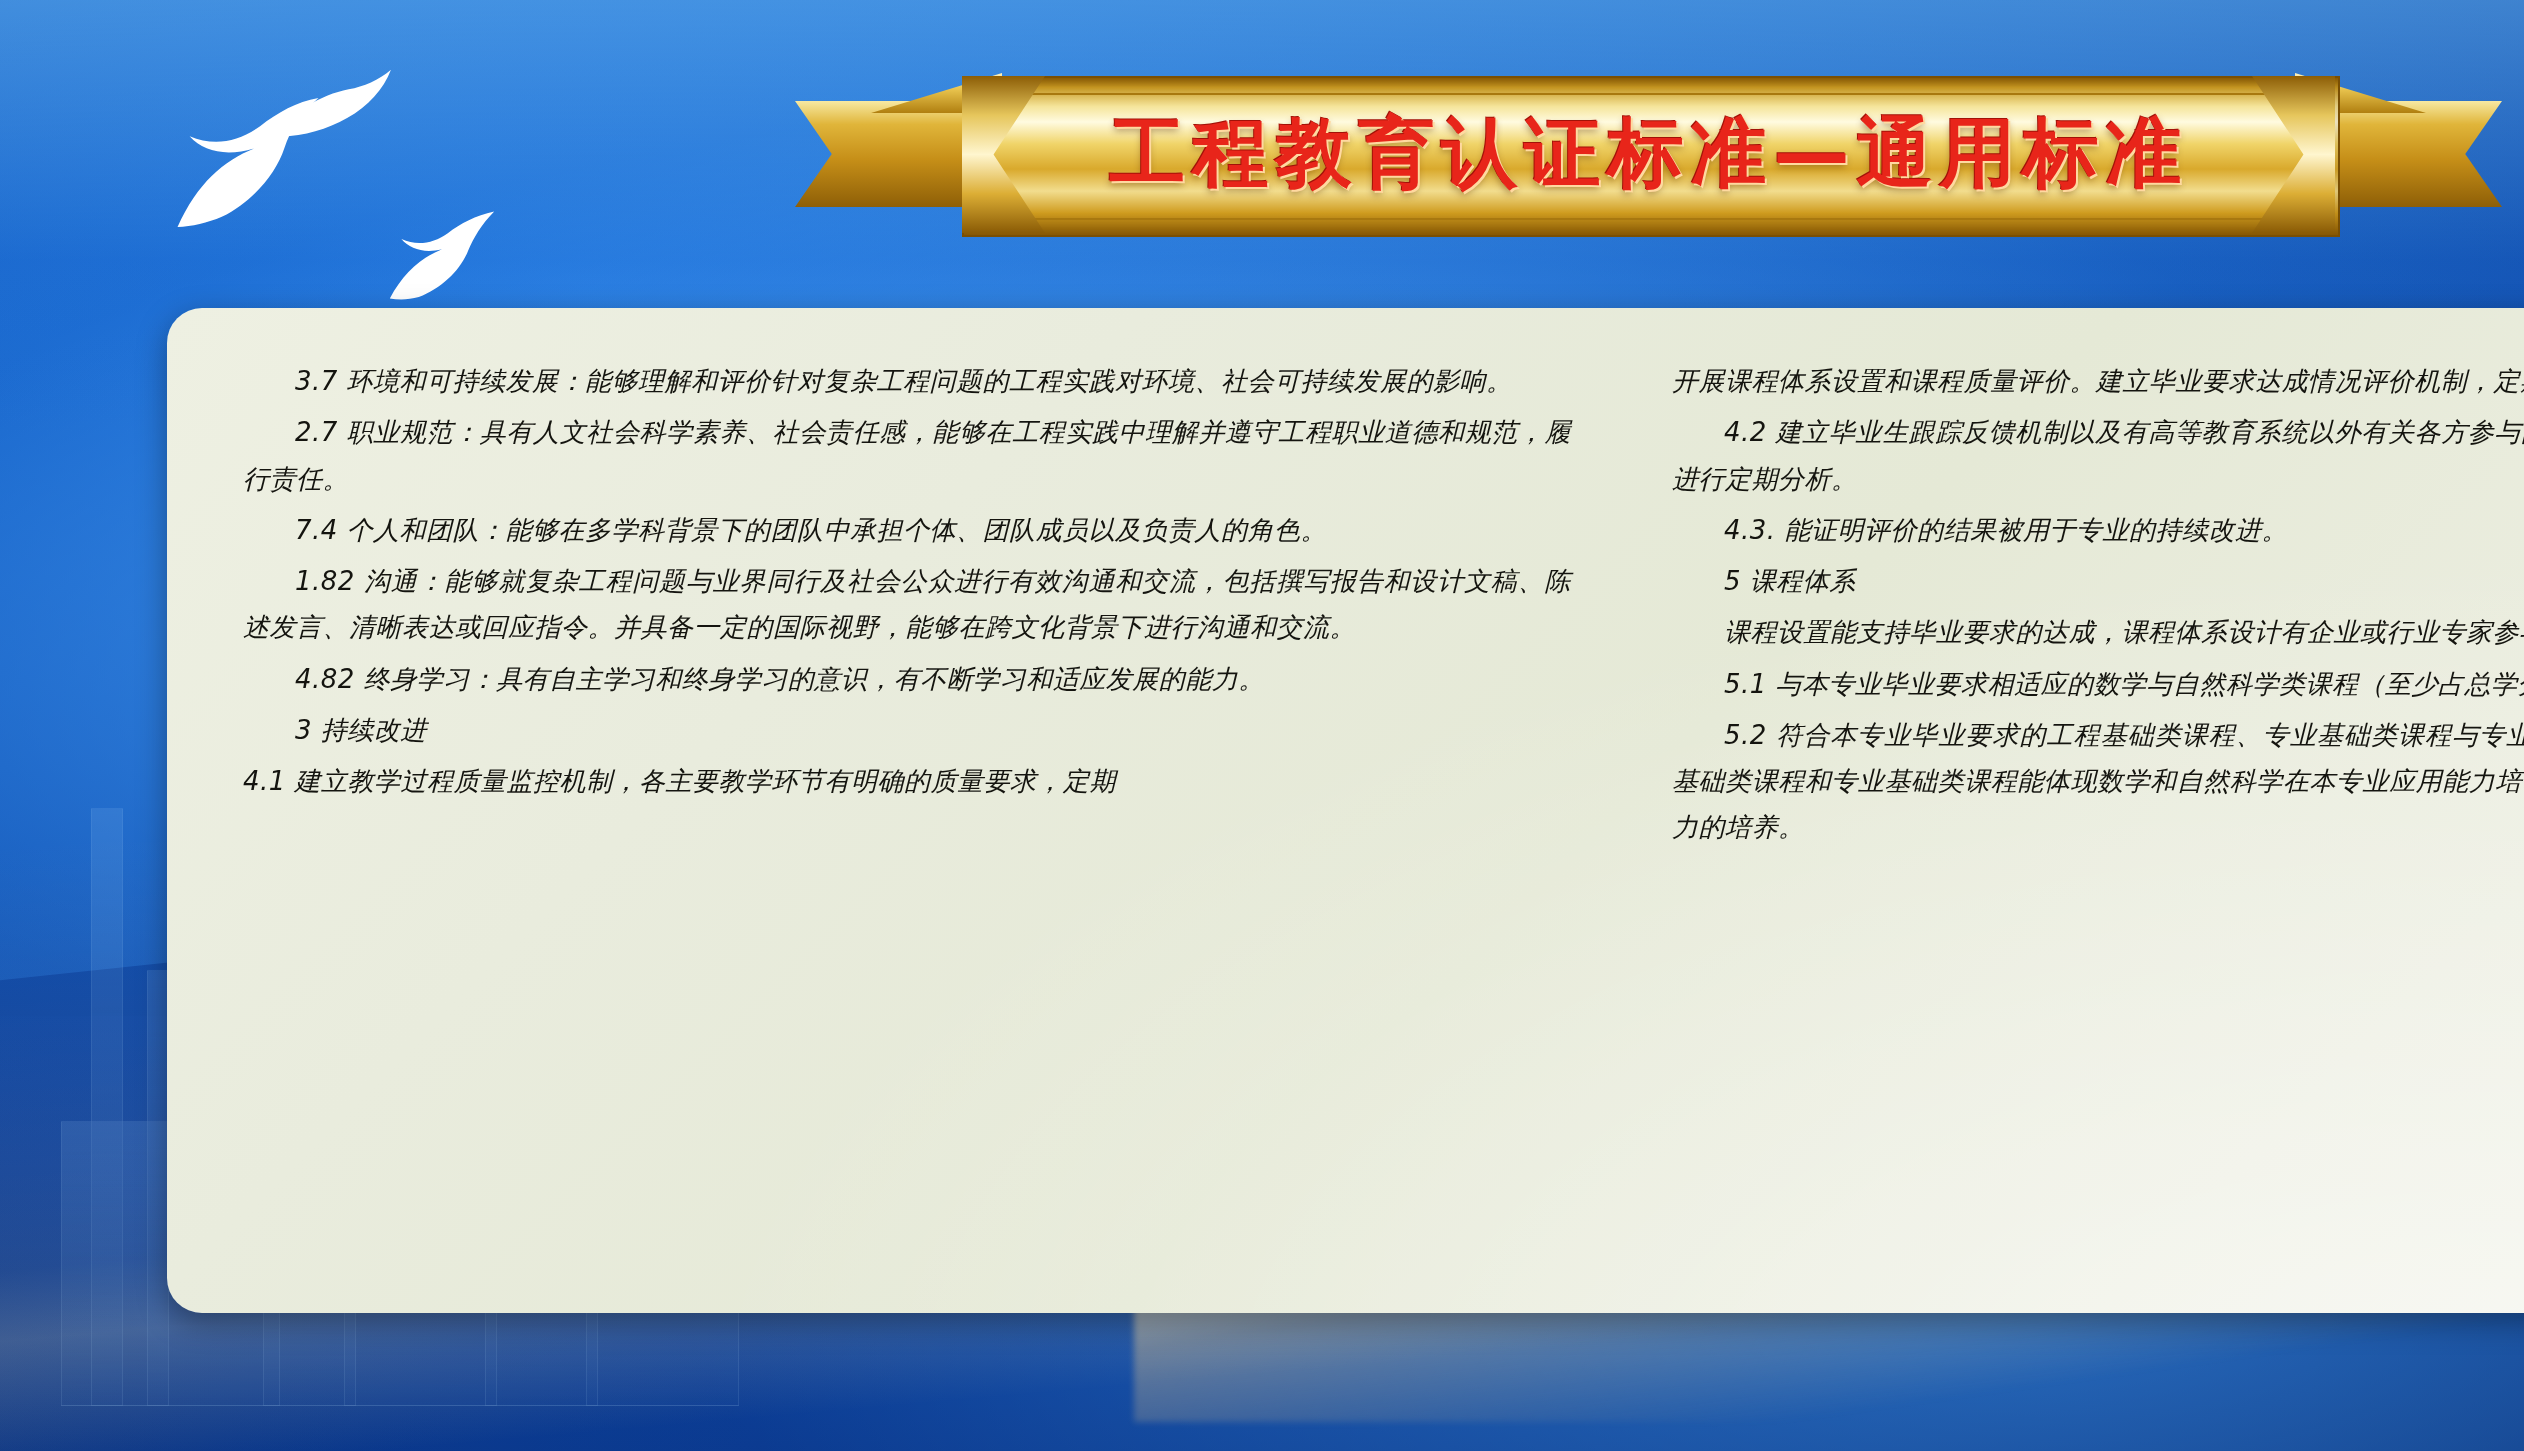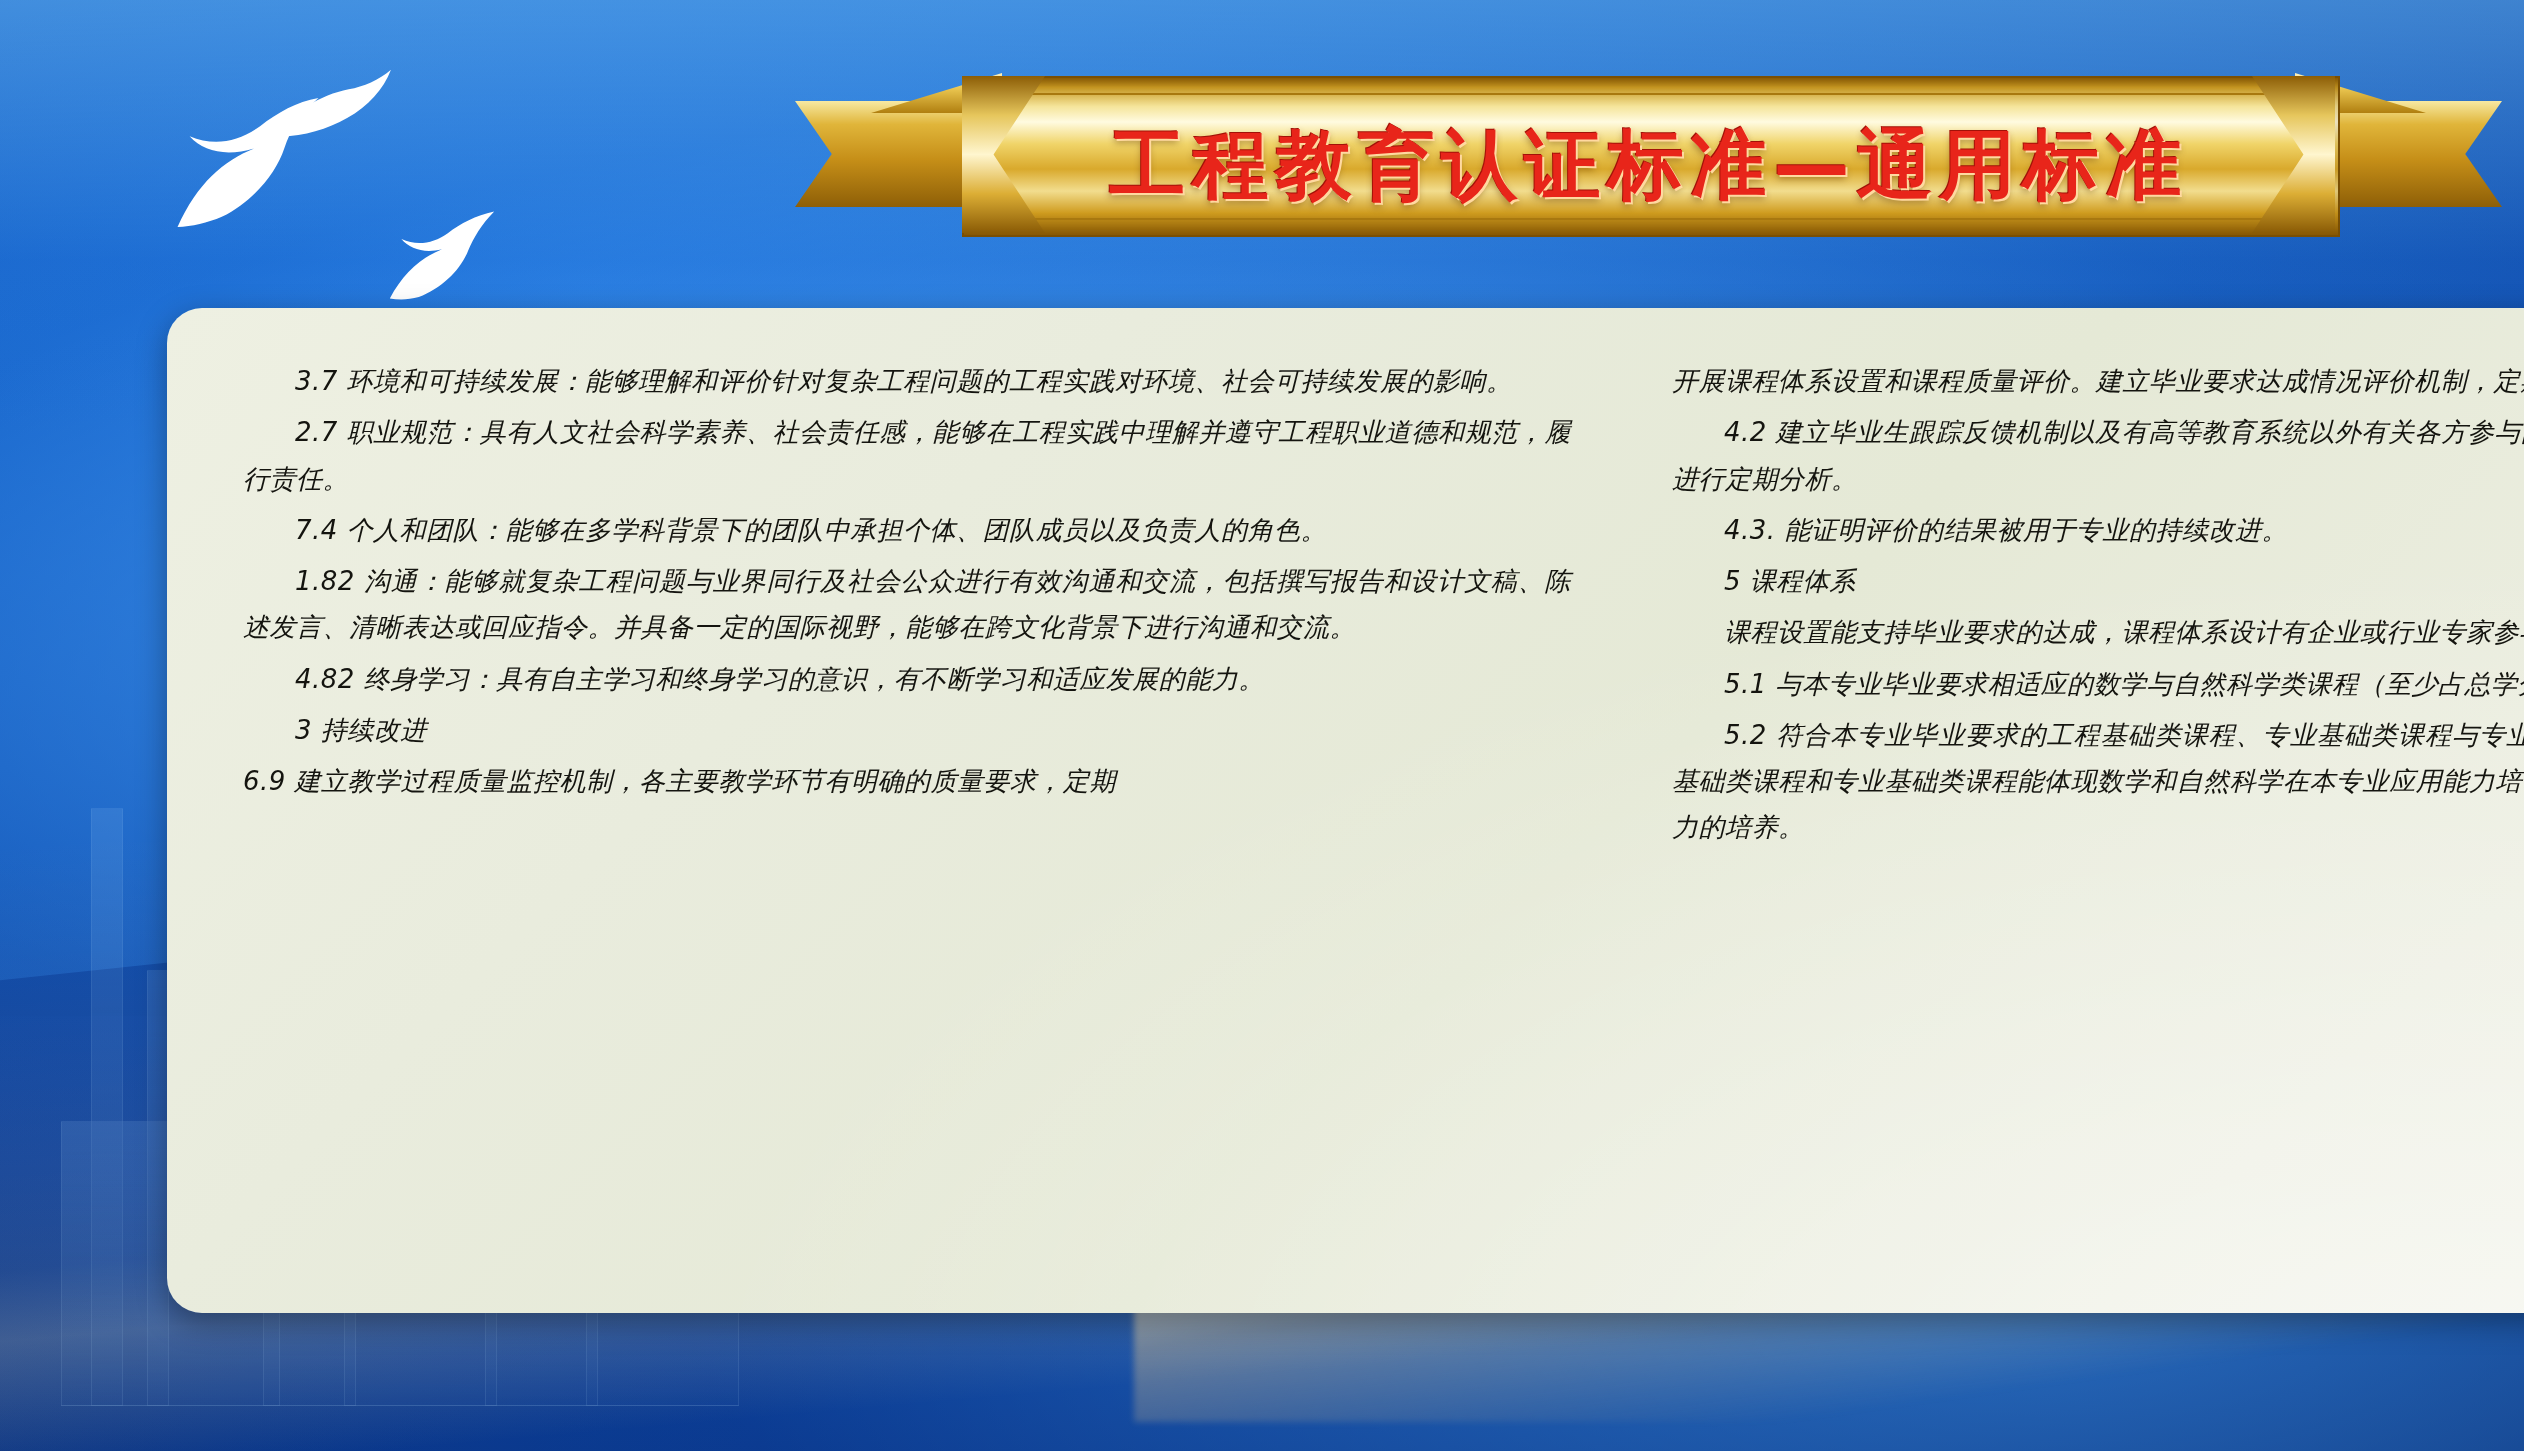--- a/index.html
+++ b/index.html
@@ -138,21 +138,20 @@
     font-family: "DejaVu Sans", sans-serif;
     font-weight: bold;
     font-size: 76px;
     letter-spacing: 7px;
     color: #e8251a;
     text-shadow:
        2px 2px 0 #ffd9a0,
       -1px -1px 0 #a21208,
        0 4px 7px rgba(100,55,0,0.45);
     white-space: nowrap;
-    margin-top: 12px;
   }
   
   .panel {
     position: absolute;
     left: 167px;
     top: 308px;
     width: 2909px;
     height: 1005px;
     border-radius: 35px;
     background: linear-gradient(135deg, #eef0e2 0%, #e9ecdd 25%, #e5e9d6 50%, #eceee1 75%, #f2f3e9 100%);
@@ -242,21 +241,21 @@
     <div class="panel-sheen"></div>
     <div class="columns">
 
       <div class="col">
         <p class="indent2">3.7  环境和可持续发展：能够理解和评价针对复杂工程问题的工程实践对环境、社会可持续发展的影响。</p>
         <p class="indent2">2.7  职业规范：具有人文社会科学素养、社会责任感，能够在工程实践中理解并遵守工程职业道德和规范，履行责任。</p>
         <p class="indent2">7.4  个人和团队：能够在多学科背景下的团队中承担个体、团队成员以及负责人的角色。</p>
         <p class="indent2">1.82  沟通：能够就复杂工程问题与业界同行及社会公众进行有效沟通和交流，包括撰写报告和设计文稿、陈述发言、清晰表达或回应指令。并具备一定的国际视野，能够在跨文化背景下进行沟通和交流。</p>
         <p class="indent2">4.82  终身学习：具有自主学习和终身学习的意识，有不断学习和适应发展的能力。</p>
         <p class="indent2">3  持续改进</p>
-        <p class="indent0">6.9 建立教学过程质量监控机制，各主要教学环节有明确的质量要求，定期</p>
+        <p class="indent0">4.1 建立教学过程质量监控机制，各主要教学环节有明确的质量要求，定期</p>
       </div>
 
       <div class="col">
         <p class="indent0">开展课程体系设置和课程质量评价。建立毕业要求达成情况评价机制，定期开展毕业要求达成情况评价。</p>
         <p class="indent2">4.2  建立毕业生跟踪反馈机制以及有高等教育系统以外有关各方参与的社会评价机制，对培养目标的达成情况进行定期分析。</p>
         <p class="indent2">4.3. 能证明评价的结果被用于专业的持续改进。</p>
         <p class="indent2">5  课程体系</p>
         <p class="indent2">课程设置能支持毕业要求的达成，课程体系设计有企业或行业专家参与。课程体系必须包括：</p>
         <p class="indent2">5.1  与本专业毕业要求相适应的数学与自然科学类课程（至少占总学分的15％）。</p>
         <p class="indent2">5.2  符合本专业毕业要求的工程基础类课程、专业基础类课程与专业类课程（至少占总学分的30％）。工程基础类课程和专业基础类课程能体现数学和自然科学在本专业应用能力培养，专业类课程能体现系统设计和实现能力的培养。</p>

